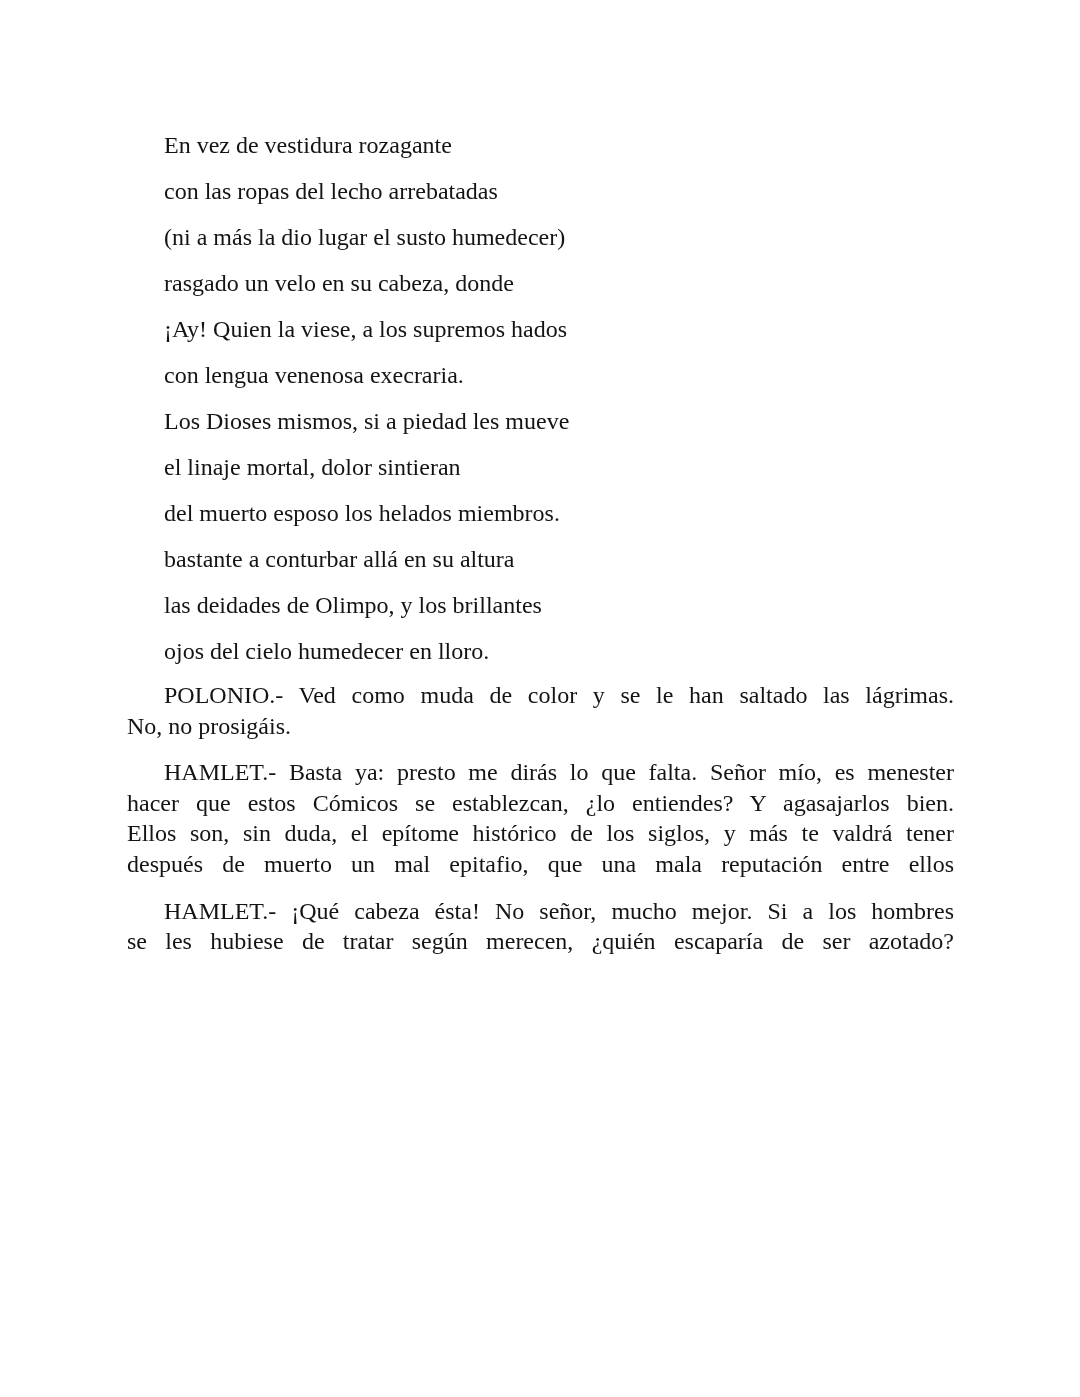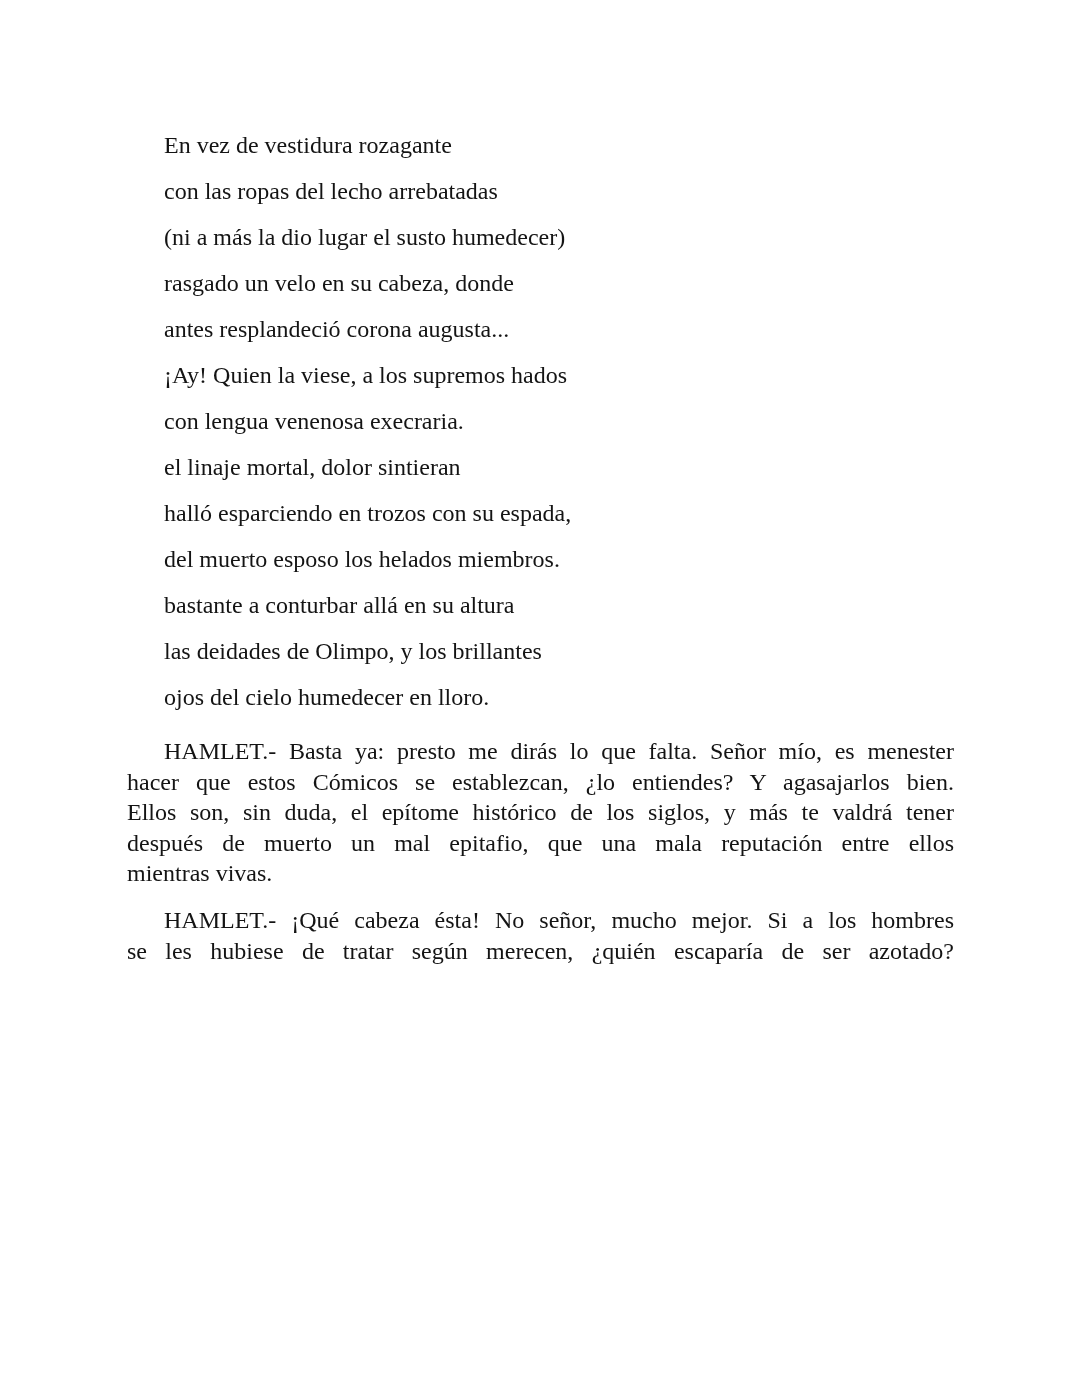--- a/index.html
+++ b/index.html
@@ -40,38 +40,40 @@
 <body>
 
 <div class="page" style="background: rgb(255, 255, 255); color: rgb(20, 20, 20);">
   <div class="content">
 
     <div class="verse">
       <div class="vline">En vez de vestidura rozagante</div>
       <div class="vline">con las ropas del lecho arrebatadas</div>
       <div class="vline">(ni a más la dio lugar el susto humedecer)</div>
       <div class="vline">rasgado un velo en su cabeza, donde</div>
-      <div class="vline">antes resplandeció corona augusta...</div>
       <div class="vline">¡Ay! Quien la viese, a los supremos hados</div>
       <div class="vline">con lengua venenosa execraria.</div>
+      <div class="vline">Los Dioses mismos, si a piedad les mueve</div>
       <div class="vline">el linaje mortal, dolor sintieran</div>
-      <div class="vline">halló esparciendo en trozos con su espada,</div>
       <div class="vline">del muerto esposo los helados miembros.</div>
       <div class="vline">bastante a conturbar allá en su altura</div>
       <div class="vline">las deidades de Olimpo, y los brillantes</div>
       <div class="vline">ojos del cielo humedecer en lloro.</div>
     </div>
 
+    <div class="para first">
+      <div class="pline just indent">POLONIO.- Ved como muda de color y se le han saltado las lágrimas.</div>
+      <div class="pline">No, no prosigáis.</div>
+    </div>
 
     <div class="para">
       <div class="pline just indent">HAMLET.- Basta ya: presto me dirás lo que falta. Señor mío, es menester</div>
       <div class="pline just">hacer que estos Cómicos se establezcan, ¿lo entiendes? Y agasajarlos bien.</div>
       <div class="pline just">Ellos son, sin duda, el epítome histórico de los siglos, y más te valdrá tener</div>
       <div class="pline just">después de muerto un mal epitafio, que una mala reputación entre ellos</div>
-      <div class="pline">mientras vivas.</div>
     </div>
 
 
     <div class="para">
       <div class="pline just indent">HAMLET.- ¡Qué cabeza ésta! No señor, mucho mejor. Si a los hombres</div>
       <div class="pline just">se les hubiese de tratar según merecen, ¿quién escaparía de ser azotado?</div>
     </div>
 
   </div>
 </div>

